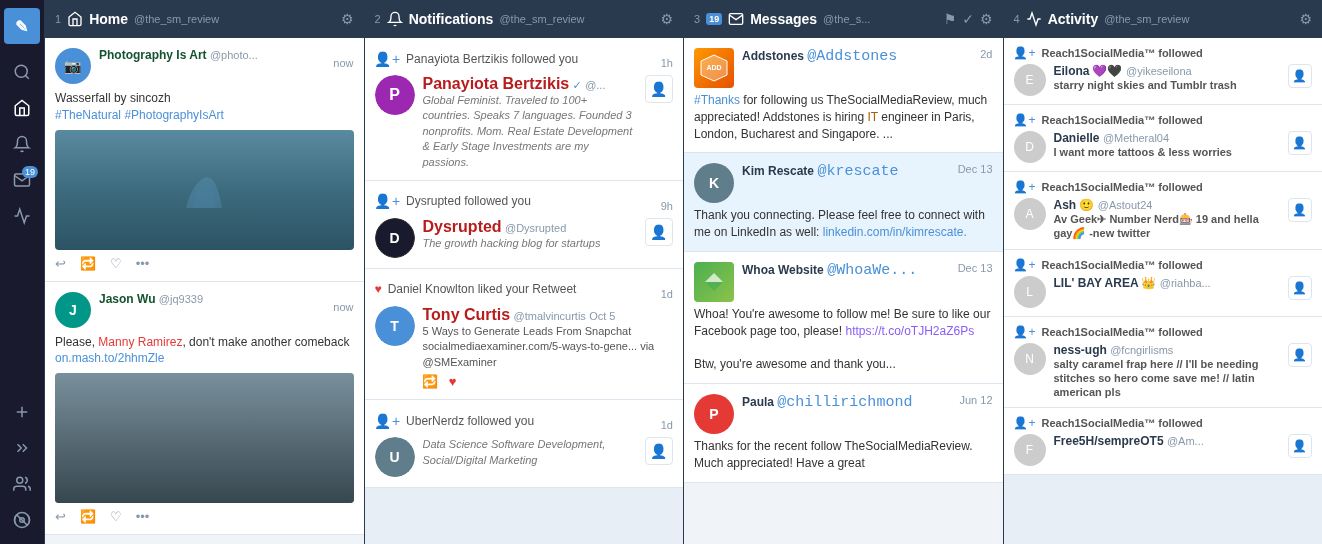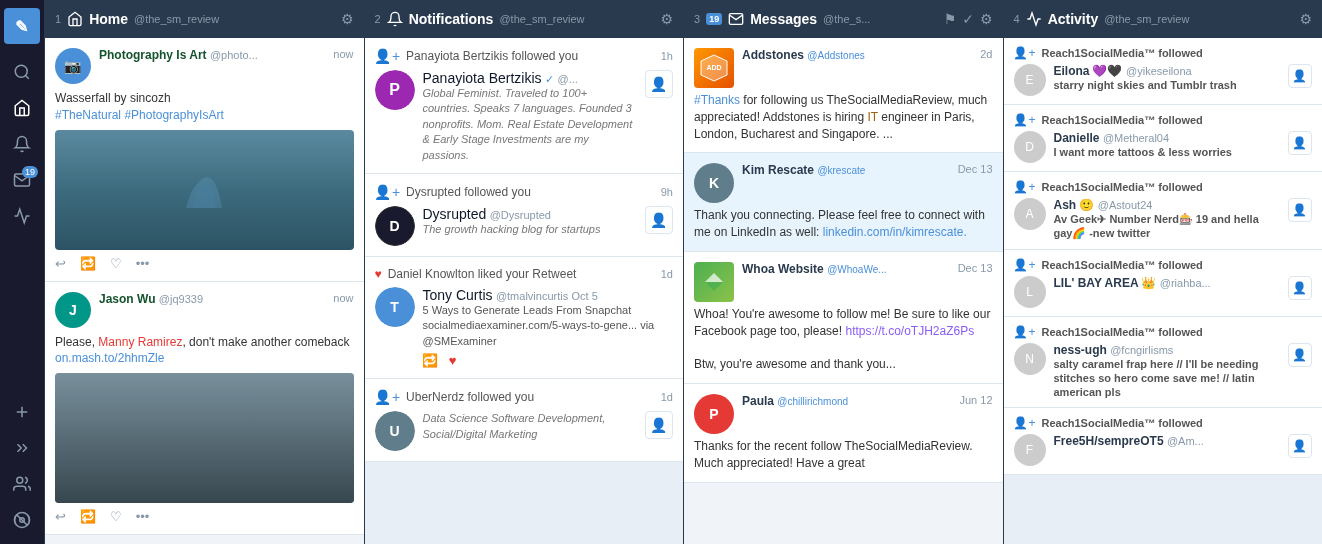--- a/index.html
+++ b/index.html
@@ -158,20 +158,21 @@
       color: #14532d;
     }
     .tweet-handle {
       color: #8899aa;
       font-size: 11px;
     }
     .tweet-time {
       color: #8899aa;
       font-size: 11px;
       white-space: nowrap;
+      margin-top: 9px;
     }
     .tweet-text {
       font-size: 12px;
       color: #333;
       line-height: 1.4;
     }
     .tweet-text a, .tweet-link {
       color: #4a90d9;
       text-decoration: none;
     }
@@ -233,23 +234,23 @@
       width: 40px; height: 40px;
       border-radius: 50%;
       flex-shrink: 0;
       display: flex; align-items: center; justify-content: center;
       overflow: hidden;
     }
     .notif-content {
       flex: 1;
     }
     .notif-name {
-      font-weight: normal;
-      font-size: 14px;
-      color: #0f172a;
+      font-weight: bold;
+      font-size: 16px;
+      color: #b91c1c;
     }
     .notif-sub {
       font-size: 11px;
       color: #777;
       font-style: italic;
       line-height: 1.4;
     }
     .follow-btn {
       width: 28px; height: 28px;
       border: 1px solid #dde5ee;
@@ -280,21 +281,22 @@
     .msg-meta {
       flex: 1;
     }
     .msg-sender {
       font-weight: bold;
       font-size: 12px;
       color: #2a3a4e;
     }
     .msg-handle {
       color: #4a90d9;
-      font-size: 10px;
+      font-size: 15px;
+      font-family: Liberation Mono, monospace;
     }
     .msg-date {
       color: #8899aa;
       font-size: 11px;
     }
     .msg-text {
       font-size: 12px;
       color: #333;
       line-height: 1.4;
       margin-top: 4px;

